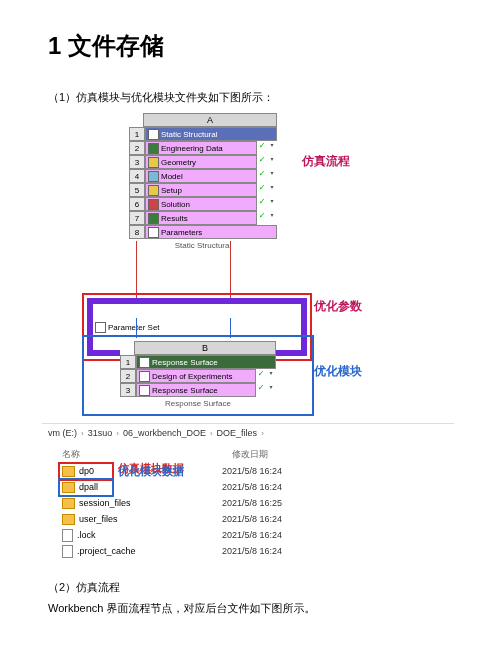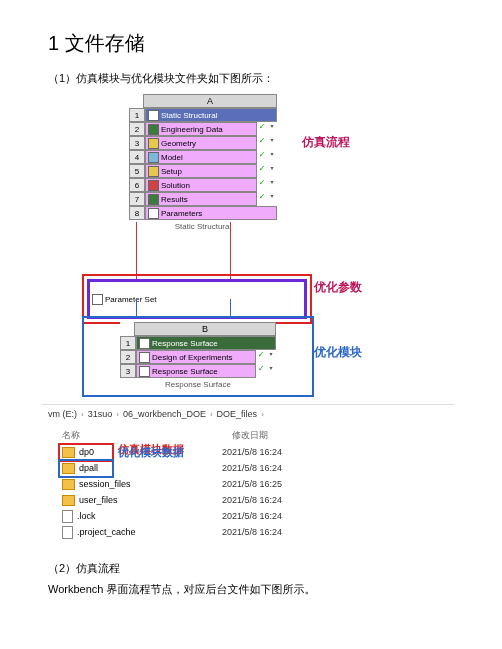--- a/index.html
+++ b/index.html
@@ -11,23 +11,23 @@
     color: #000;
   }
   .page {
     width: 502px;
     height: 649px;
     padding: 30px 48px 20px 48px;
     box-sizing: border-box;
     position: relative;
   }
   h1 {
-    font-size: 20px;
-    font-weight: normal;
-    margin: 0 0 14px 0;
+    font-size: 24px;
+    font-weight: bold;
+    margin: 0 0 28px 0;
   }
   .para {
     font-size: 11px;
     margin: 6px 0;
   }
   .figure {
     position: relative;
     width: 300px;
     margin: 8px 0 10px 26px;
     font-size: 9px;
@@ -107,26 +107,26 @@
     position: absolute;
     left: 8px;
     top: 180px;
     width: 220px;
     border: 2px solid #d22;
     padding: 3px;
   }
   .ps-inner {
     display: flex;
     align-items: center;
-    border: 3px solid #6d28d9;
+    border: 6px solid #6d28d9;
     background: #fff;
     height: 14px;
     font-size: 8px;
     gap: 2px;
-    padding: 10px 2px;
+    padding: 16px 2px;
   }
 
   .opt-block {
     position: absolute;
     left: 8px;
     top: 222px;
     width: 220px;
     border: 2px solid #2866c9;
     padding: 4px;
   }

